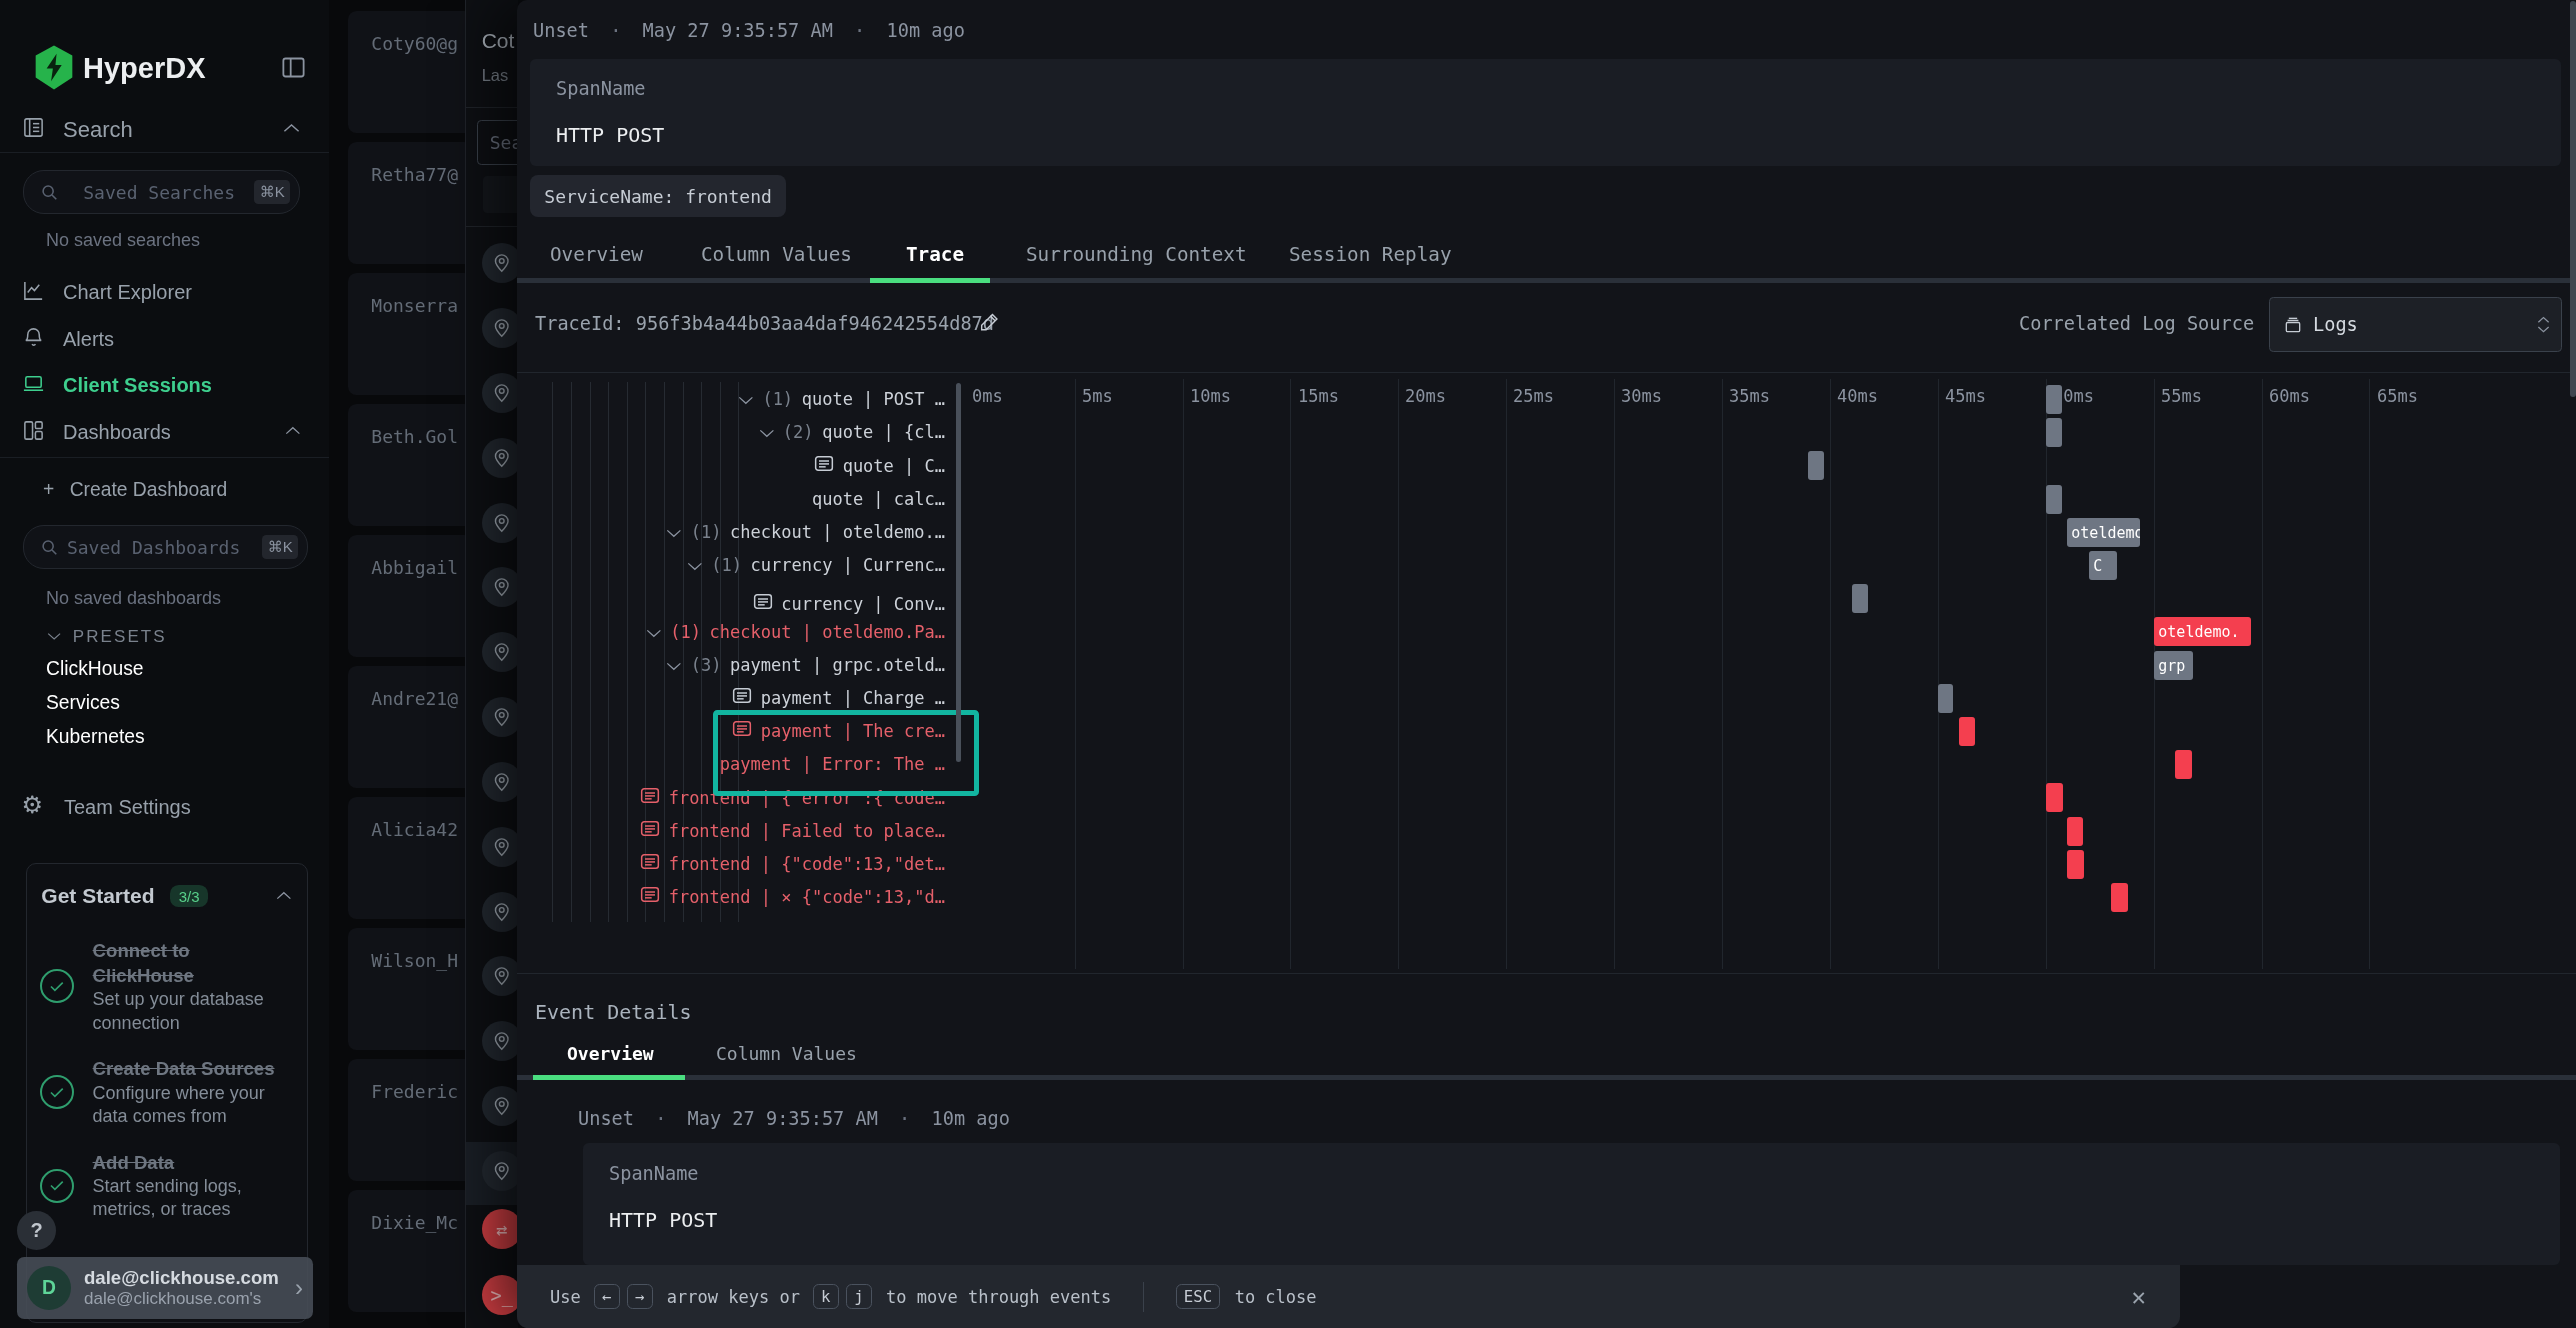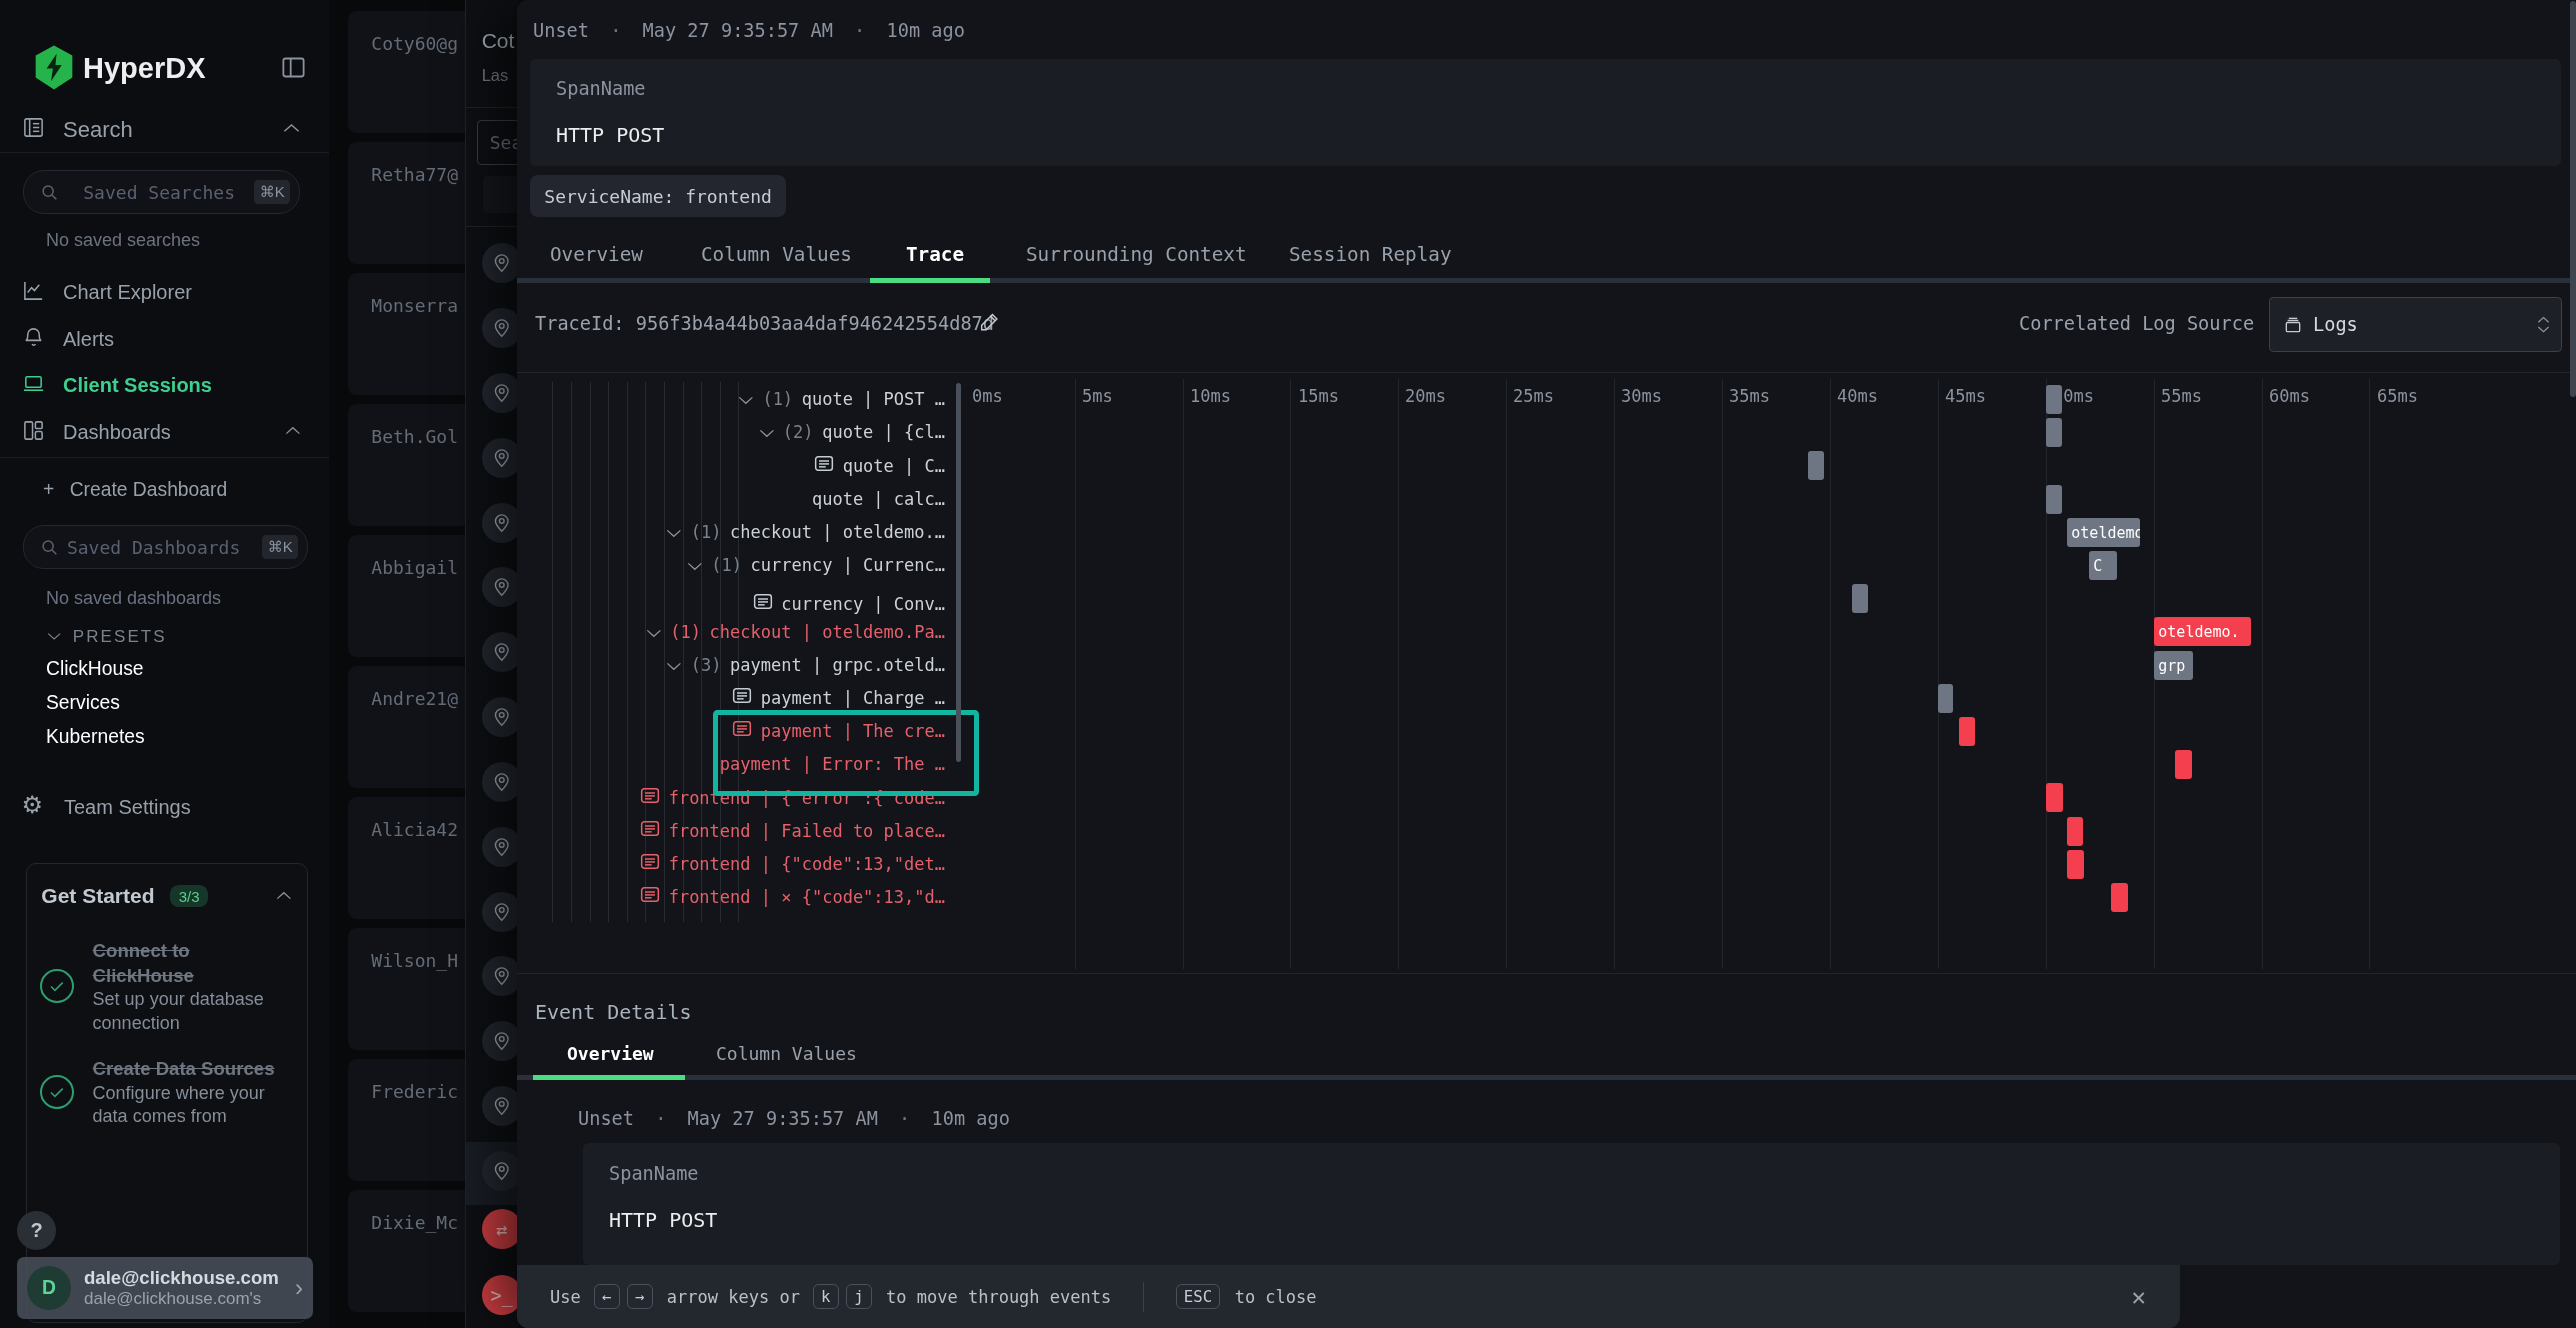--- a/index.html
+++ b/index.html
@@ -202,20 +202,28 @@
         <span style="width:215px;"><span class="gs-strike">Connect to ClickHouse</span><br><span class="gs-desc">Set up your database connection</span></span>
       </div>
       <div class="gs-item" style="margin:21.5px 14.3px 0 13px;">
         <span class="chk">
             <svg width="15.7" height="13" viewBox="0 0 24 18" fill="none" stroke="#2f9e6e" stroke-width="2.5">
               <polyline points="3,9 9,15 21,3"></polyline>
             </svg>
           </span>
         <span style="width:215px;"><span class="gs-strike">Create Data Sources</span><br><span class="gs-desc">Configure where your data comes from</span></span>
       </div>
+      <div class="gs-item" style="margin:21.5px 14.3px 0 13px;">
+        <span class="chk">
+            <svg width="15.7" height="13" viewBox="0 0 24 18" fill="none" stroke="#2f9e6e" stroke-width="2.5">
+              <polyline points="3,9 9,15 21,3"></polyline>
+            </svg>
+          </span>
+        <span style="width:215px;"><span class="gs-strike">Add Data</span><br><span class="gs-desc">Start sending logs, metrics, or traces</span></span>
+      </div>
     </div>
 
     <div class="abs" style="left:17px;top:1211px;width:39px;height:39px;border-radius:50%;background:#2a2f36;display:flex;align-items:center;justify-content:center;font-size:20px;font-weight:bold;color:#c0c6cd;">?</div>
 
     <div class="abs userchip" style="left:17px;top:1257px;width:296px;height:62px;">
       <span class="avatar" style="margin-left:10px;">D</span>
       <span style="margin-left:13px;line-height:1.2;">
         <span style="font-weight:bold;font-size:18.6px;color:#d5dae0;display:block;">dale@clickhouse.com</span>
         <span style="font-size:17px;color:#9aa2ad;display:block;">dale@clickhouse.com's</span>
       </span>

